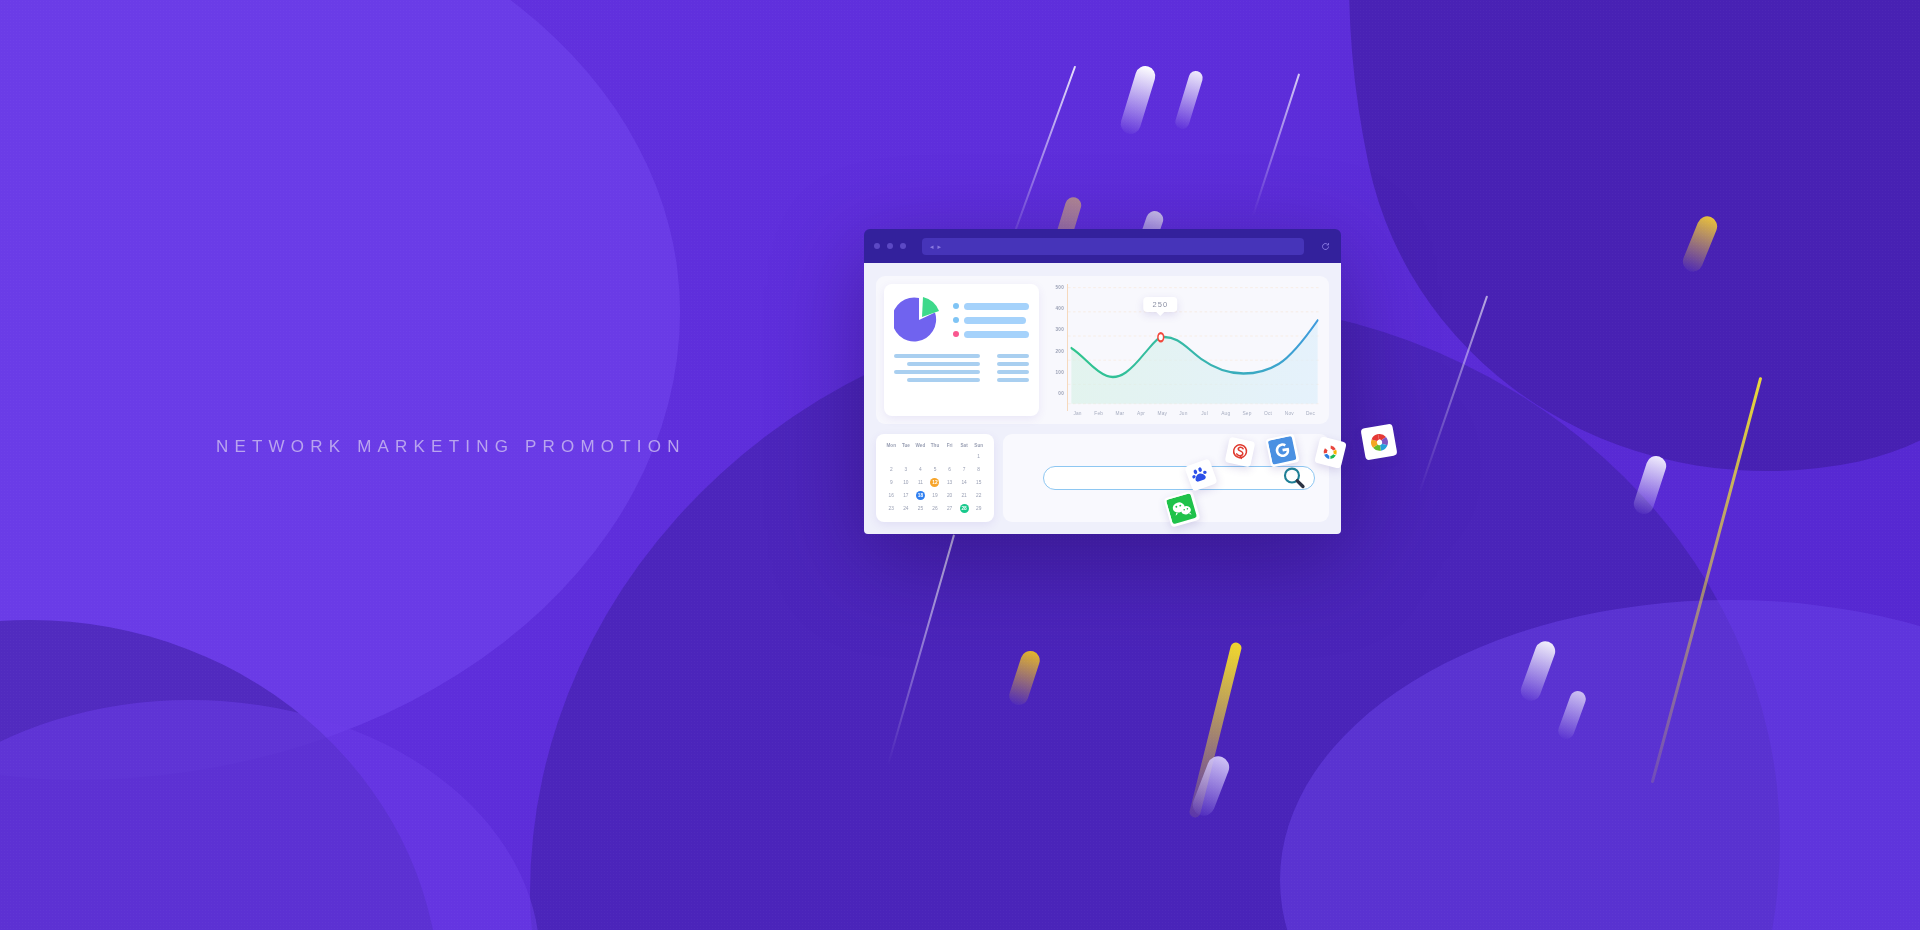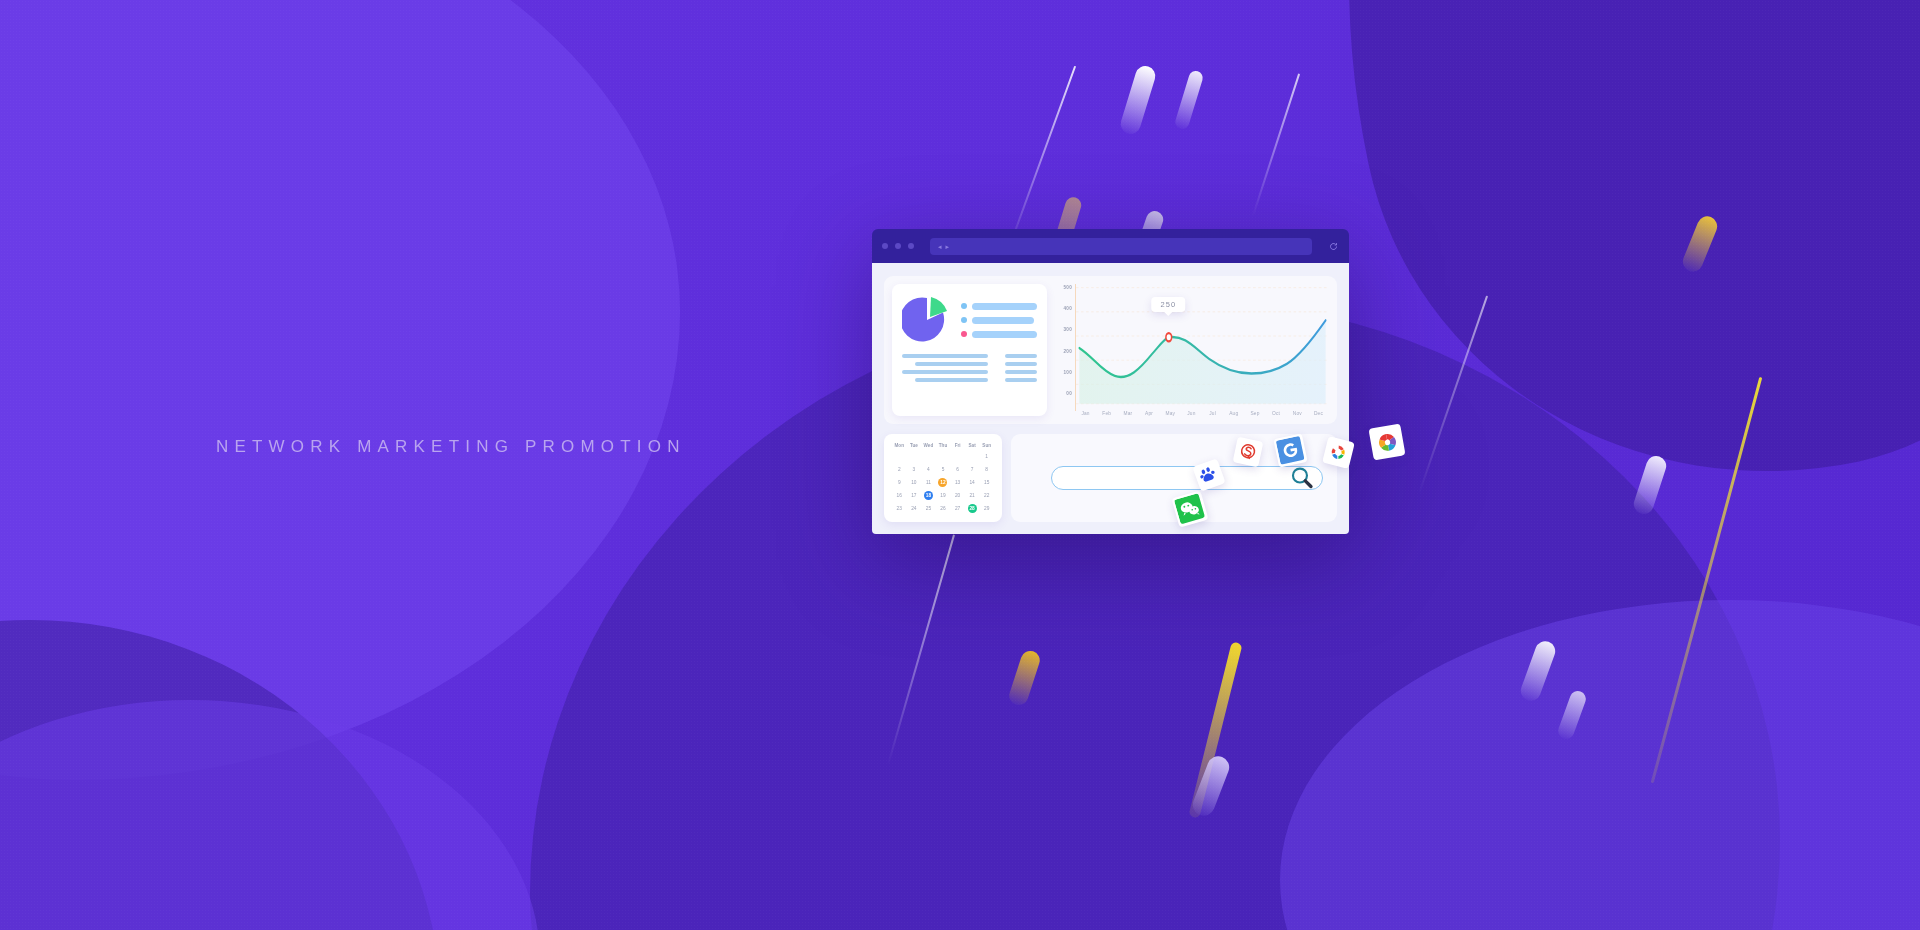--- a/index.html
+++ b/index.html
@@ -56,21 +56,20 @@
   #headline{
     position:absolute;left:216px;top:437px;
     font-size:17px;letter-spacing:6.2px;
     color:#b9a4ef;font-weight:400;white-space:nowrap;
   }
 
   
   #browser{
     position:absolute;left:864px;top:229px;width:477px;height:265px;
     filter:drop-shadow(0 26px 46px rgba(28,8,85,.42));
-    margin-left:8px;
   }
   #browser-chrome{
     height:34px;background:#33219c;border-radius:6px 6px 0 0;
     display:flex;align-items:center;padding:0 10px;gap:8px;
   }
   .dot{width:6px;height:6px;border-radius:50%;background:#5c49c4;}
   #dots{display:flex;gap:7px;margin-right:8px;}
   #addressbar{
     flex:1;height:17px;background:#4634b9;border-radius:4px;
     display:flex;align-items:center;padding:0 8px;gap:4px;

